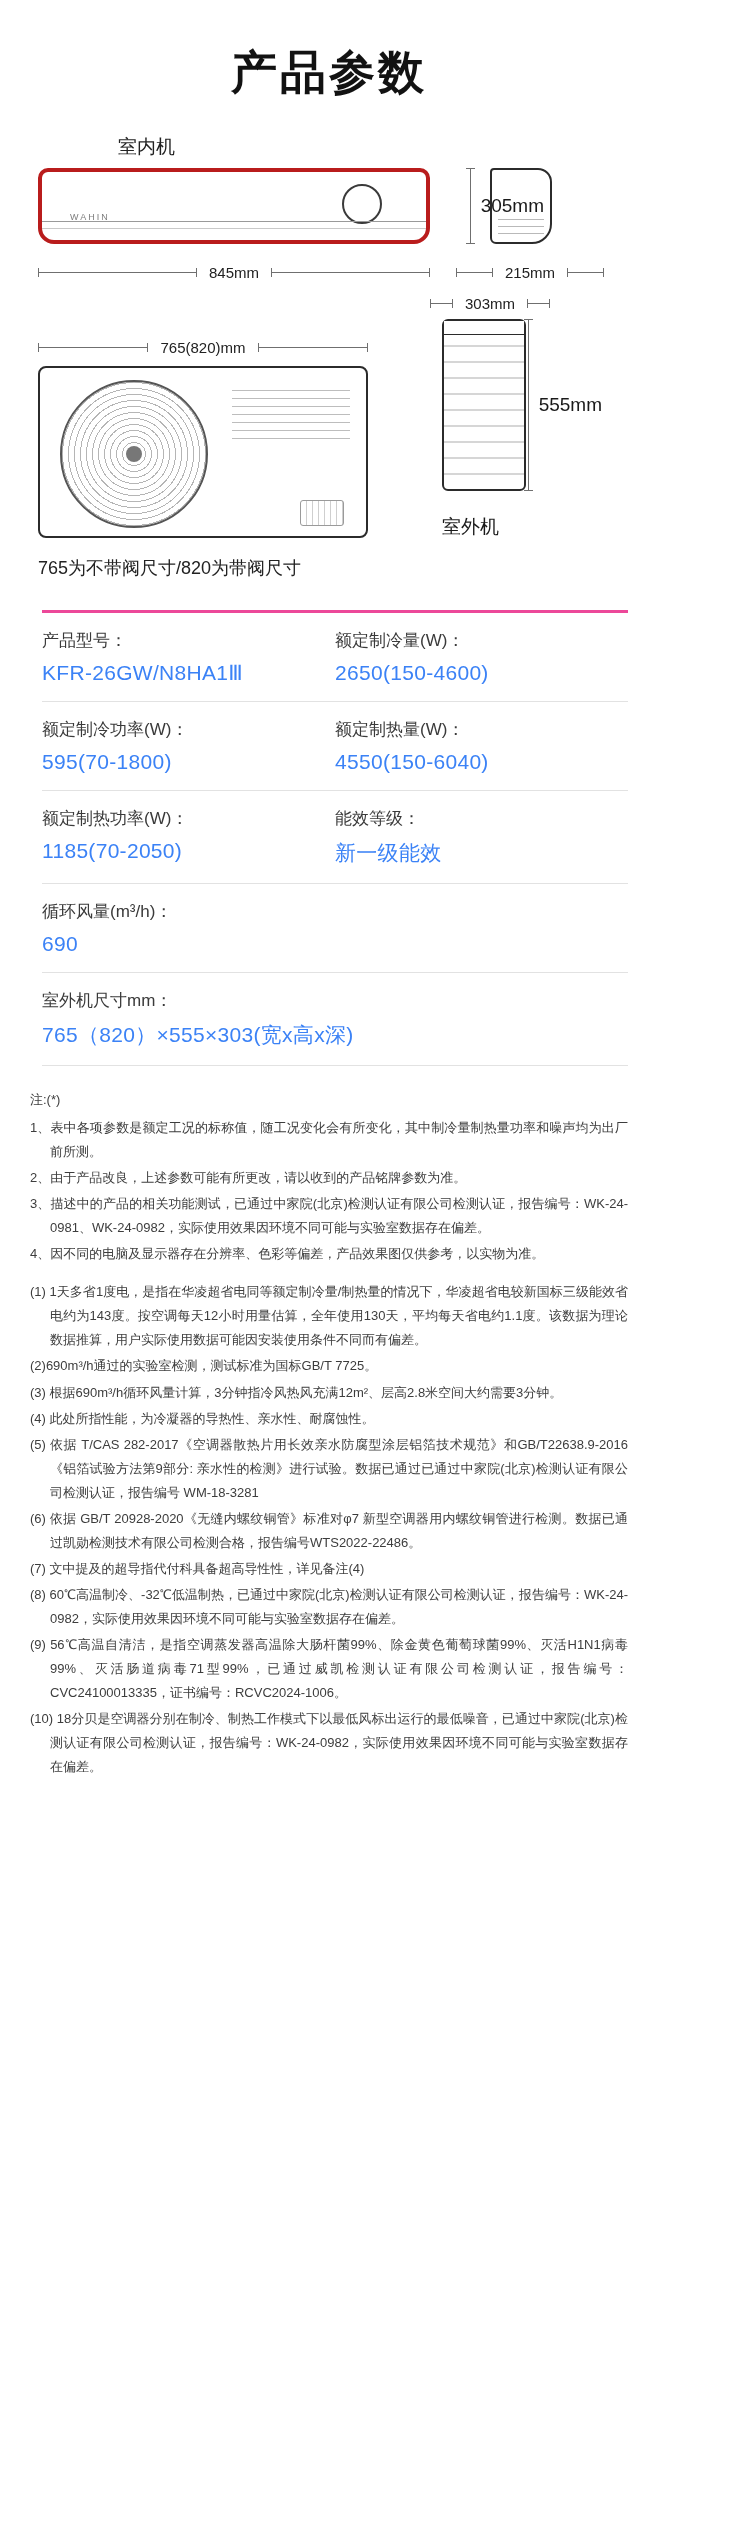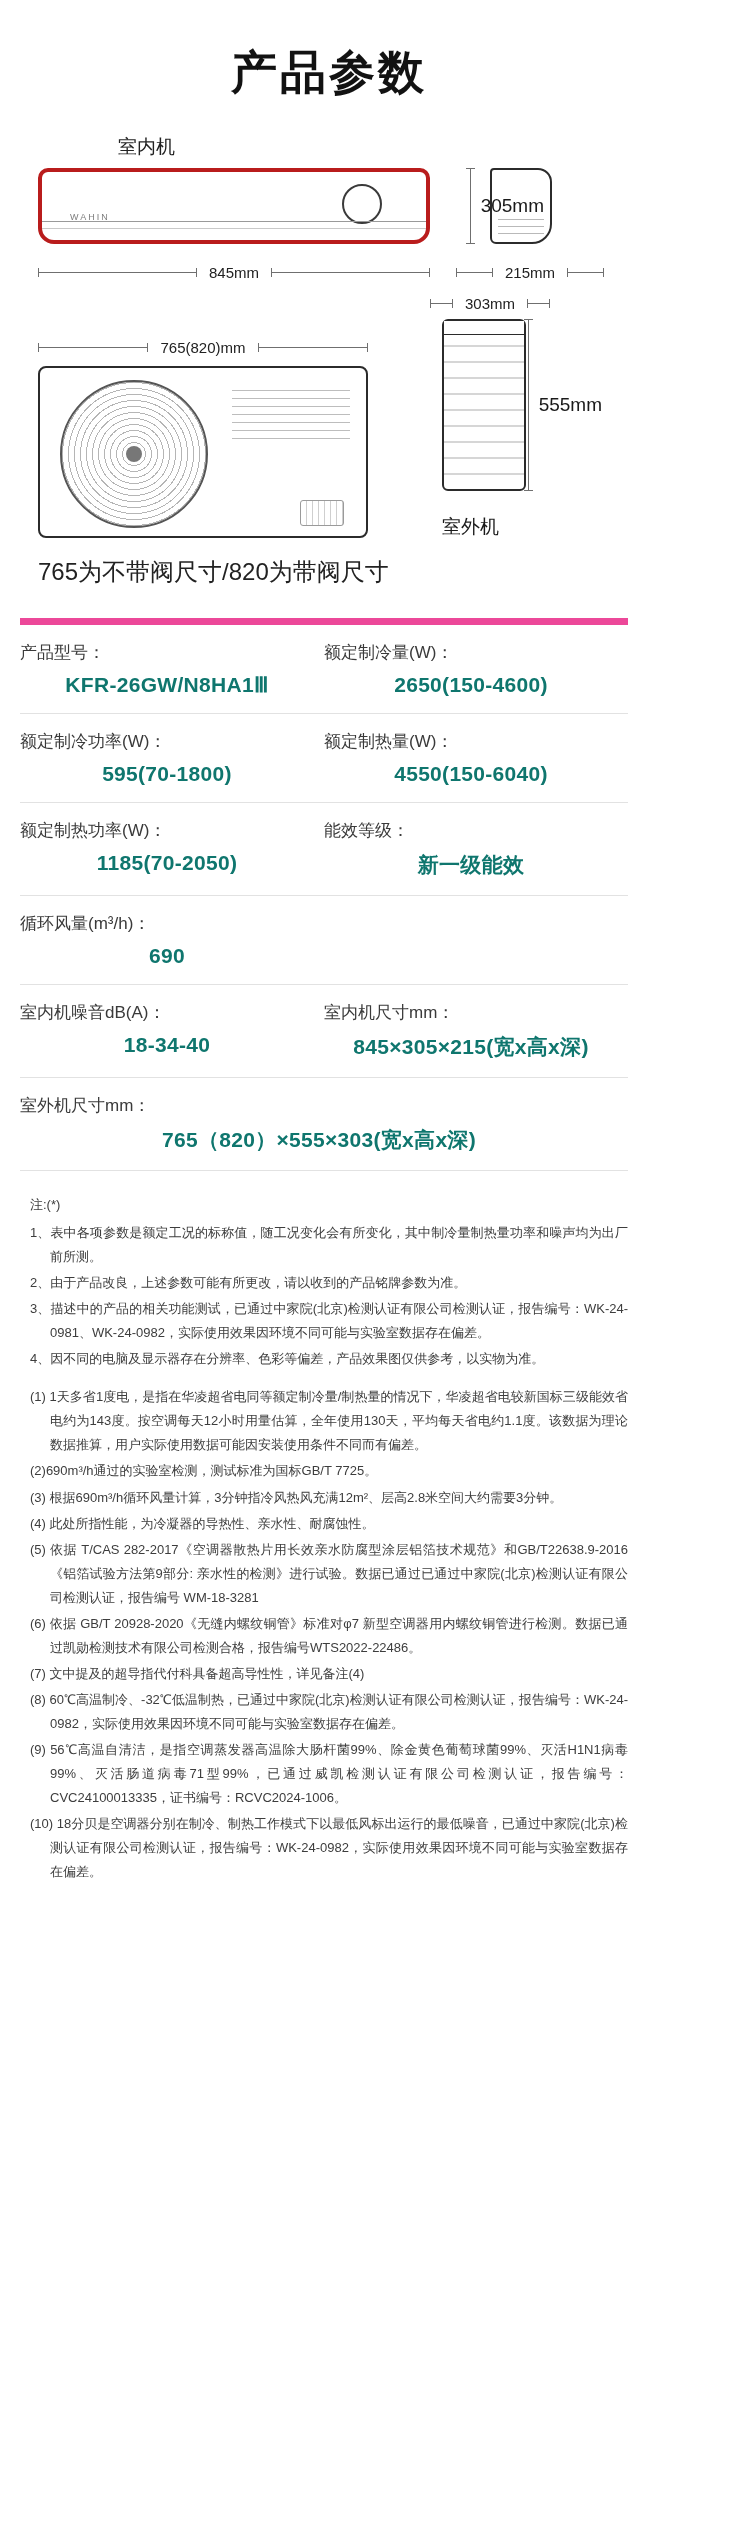--- a/index.html
+++ b/index.html
@@ -239,21 +239,21 @@
     position: absolute;
     right: 22px;
     bottom: 10px;
     width: 44px;
     height: 26px;
     border: 1px solid #9a9a9a;
     border-radius: 3px;
     background: repeating-linear-gradient(90deg,#fff 0 5px,#cfcfcf 5px 6px);
   }
   .outdoor-note {
-    font-size: 24px;
+    font-size: 18px;
     margin-top: 18px;
     color: #222;
   }
 
   
   .outdoor-side-wrap {
     margin-left: 18px;
     width: 250px;
     position: relative;
   }
@@ -304,44 +304,43 @@
     white-space: nowrap;
   }
   .outdoor-label {
     font-size: 19px;
     margin-top: 18px;
     margin-left: 34px;
   }
 
   
   .specs {
-    margin: 30px 30px 0 20px;
-    border-top: 7px solid #ec4899;
+    margin: 30px 30px 0 42px;
+    border-top: 3px solid #ec4899;
   }
   .spec-row {
     display: flex;
     border-bottom: 1px solid #e2e2e2;
     padding: 16px 0 16px 0;
   }
   .spec-cell {
     width: 50%;
     padding-right: 10px;
   }
   .spec-cell.full { width: 100%; }
   .spec-label {
     font-size: 17px;
     color: #3a3a3a;
     margin-bottom: 9px;
   }
   .spec-value {
     font-size: 21px;
-    font-weight: bold;
-    color: #0f766e;
+    font-weight: normal;
+    color: #3b82f6;
     letter-spacing: 0.3px;
-    text-align: center;
   }
 
   
   .notes {
     margin: 22px 30px 0 30px;
     font-size: 13px;
     line-height: 1.85;
     color: #3d3d3d;
   }
   .notes .head {
@@ -481,30 +480,20 @@
       </div>
     </div>
 
     <div class="spec-row">
       <div class="spec-cell">
         <div class="spec-label">循环风量(m³/h)：</div>
         <div class="spec-value">690</div>
       </div>
     </div>
 
-    <div class="spec-row">
-      <div class="spec-cell">
-        <div class="spec-label">室内机噪音dB(A)：</div>
-        <div class="spec-value">18-34-40</div>
-      </div>
-      <div class="spec-cell">
-        <div class="spec-label">室内机尺寸mm：</div>
-        <div class="spec-value">845×305×215(宽x高x深)</div>
-      </div>
-    </div>
 
     <div class="spec-row">
       <div class="spec-cell full">
         <div class="spec-label">室外机尺寸mm：</div>
         <div class="spec-value">765（820）×555×303(宽x高x深)</div>
       </div>
     </div>
 
   </div>
 

